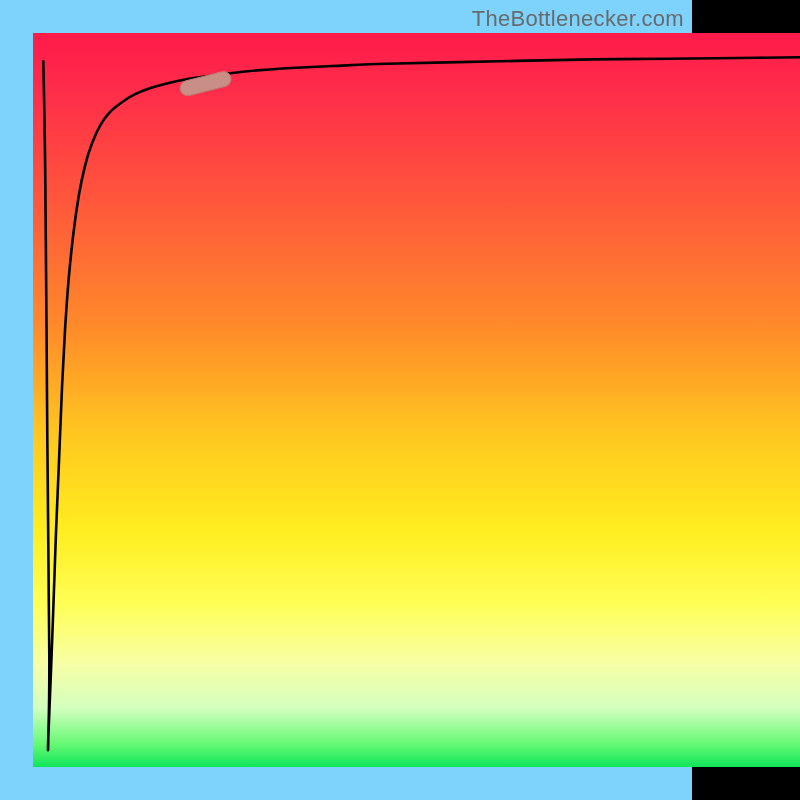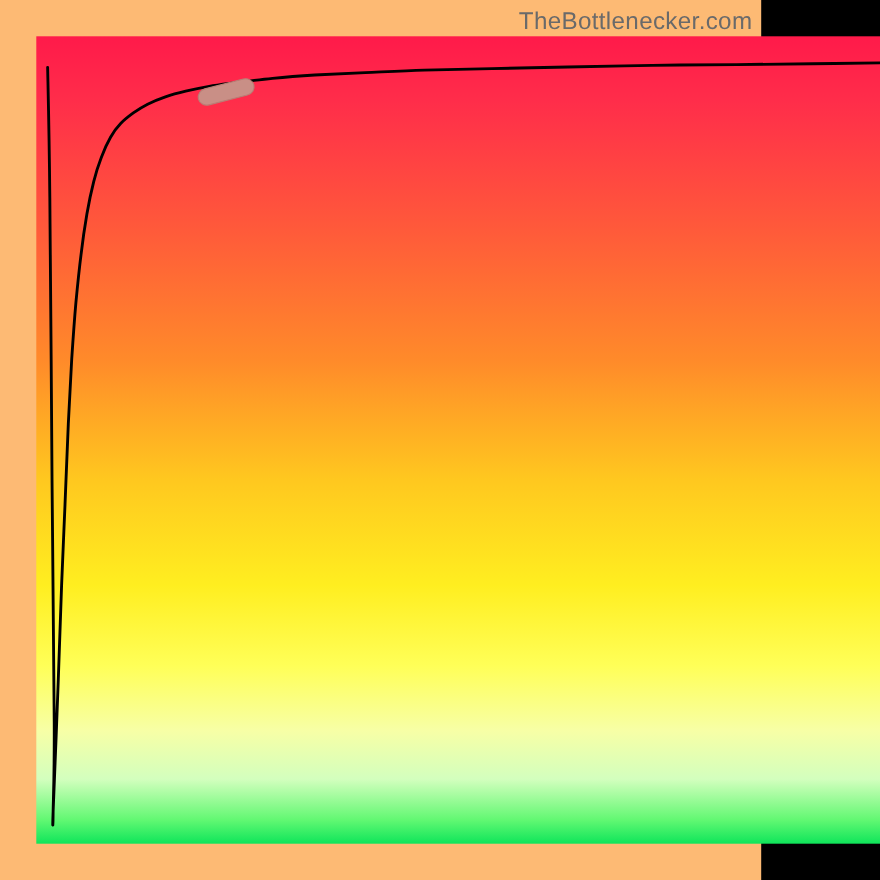--- a/index.html
+++ b/index.html
@@ -8,21 +8,21 @@
     width: 800px;
     height: 800px;
     background: #000;
     overflow: hidden;
     font-family: "Helvetica Neue", Arial, sans-serif;
   }
   .stage {
     position: relative;
     width: 692px;
     height: 800px;
-    background: #fdba74;
+    background: #7dd3fc;
   }
   .plot-area {
     position: absolute;
     left: 33px;
     top: 33px;
     width: 767px;
     height: 734px;
     background: linear-gradient(
       to bottom,
       #ff1a4a 0%,

